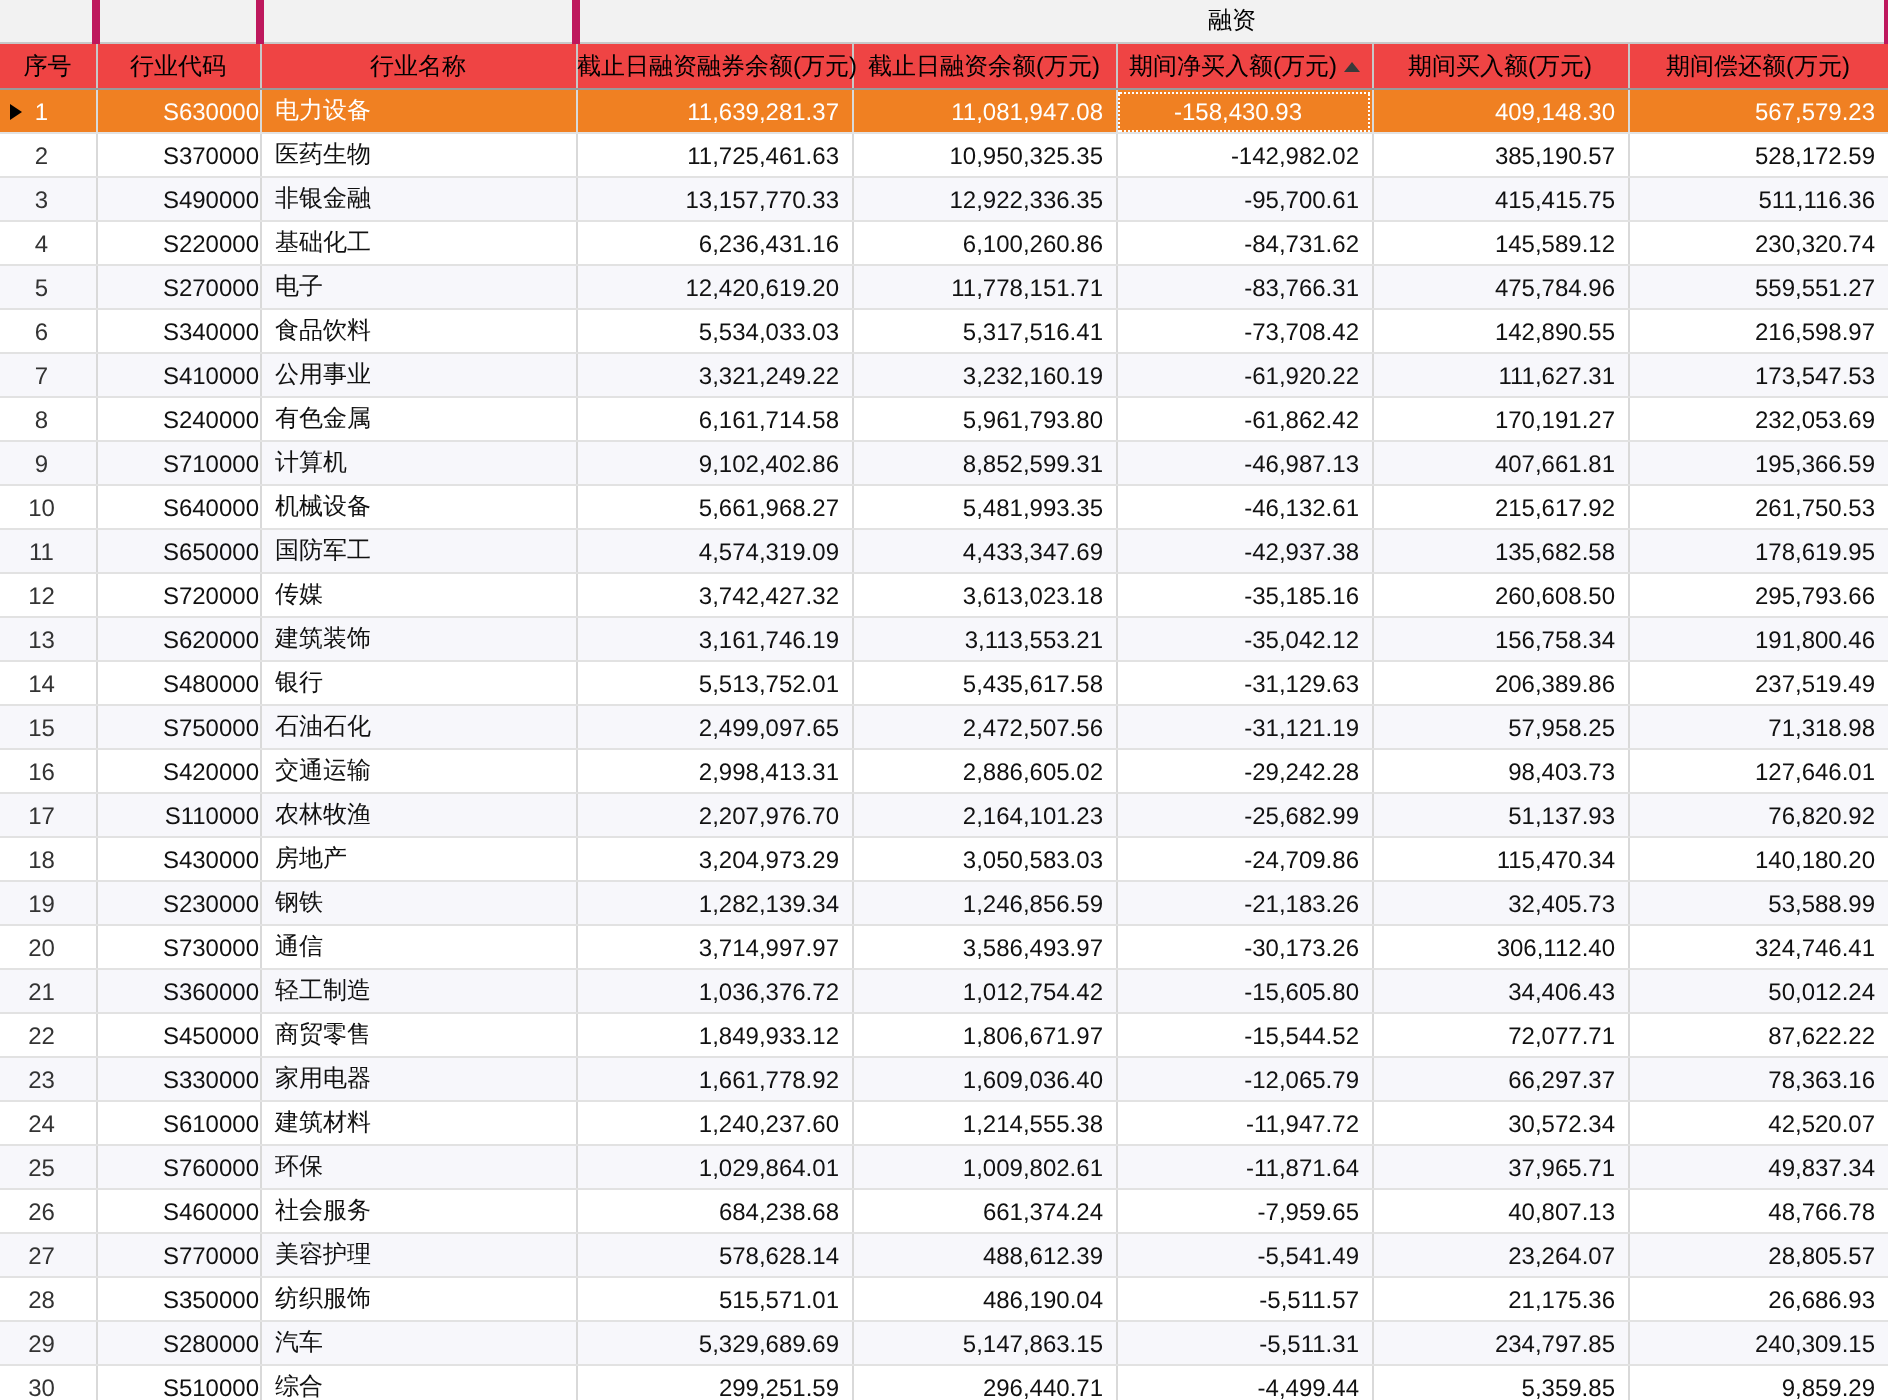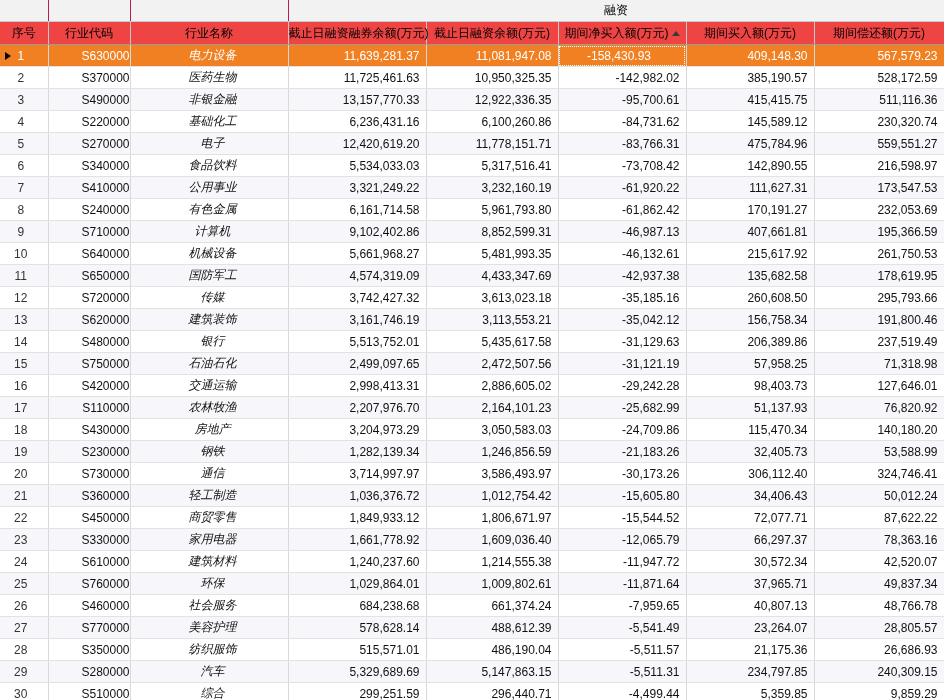--- a/index.html
+++ b/index.html
@@ -22,21 +22,21 @@
   }
   .grid td, .grid th {
     padding: 0;
     margin: 0;
   }
 
   
   .hdr-top td {
     height: 21px;
     background: #f2f2f2;
-    border-right: 1px solid #be185d;
+    border-right: 4px solid #be185d;
     border-bottom: 1px solid #c8c8c8;
     text-align: center;
     vertical-align: middle;
     font-size: 12px;
     color: #000;
   }
   .hdr-top td.blank {
     border-bottom: 1px solid #c8c8c8;
   }
   .hdr-second td {
@@ -76,21 +76,21 @@
   tbody tr.odd td { background: #ffffff; }
   tbody tr.even td { background: #f7f7fb; }
 
   td.c-seq {
     text-align: center;
     color: #333;
     padding-right: 6px;
     position: relative;
   }
   td.c-code { padding-left: 7px; text-align: right; color: #111; }
-  td.c-name { padding-left: 7px; text-align: center; color: #111; font-style: italic; }
+  td.c-name { padding-left: 7px; text-align: left; color: #111; }
   td.c-num  { text-align: right; padding-right: 6px; color: #111; }
 
   
   tr.selected td {
     background: #f08022 !important;
     color: #ffffff !important;
     border-bottom: 1px solid #f08022;
     border-right: 1px solid #e8792090;
   }
   tr.selected td.c-seq { color: #ffffff !important; }

